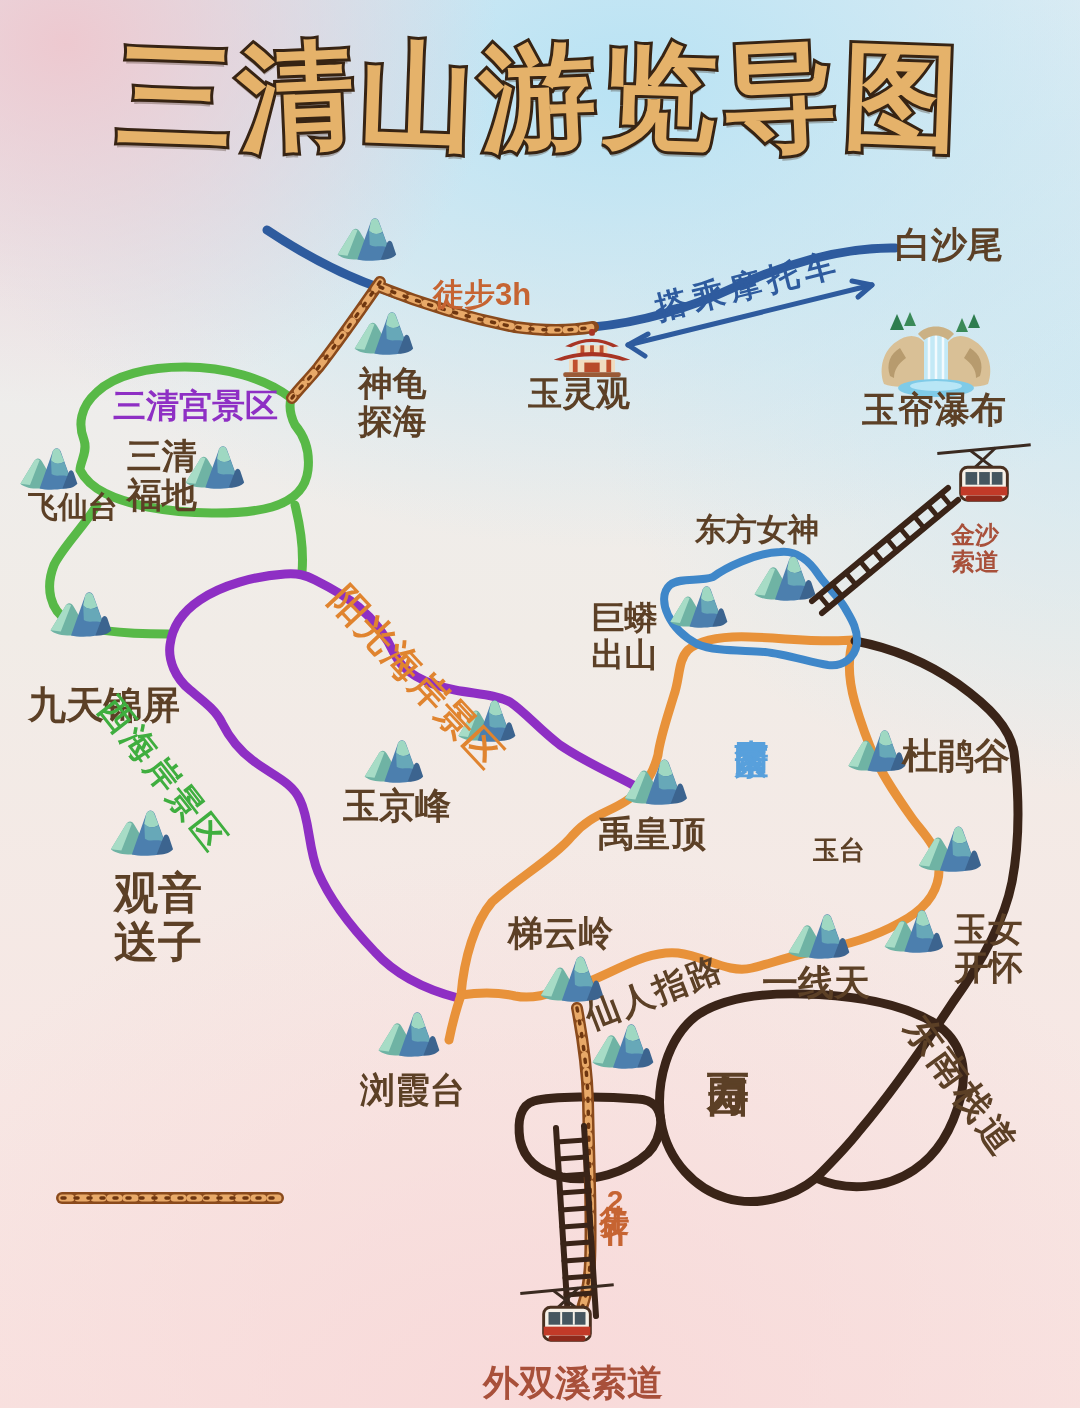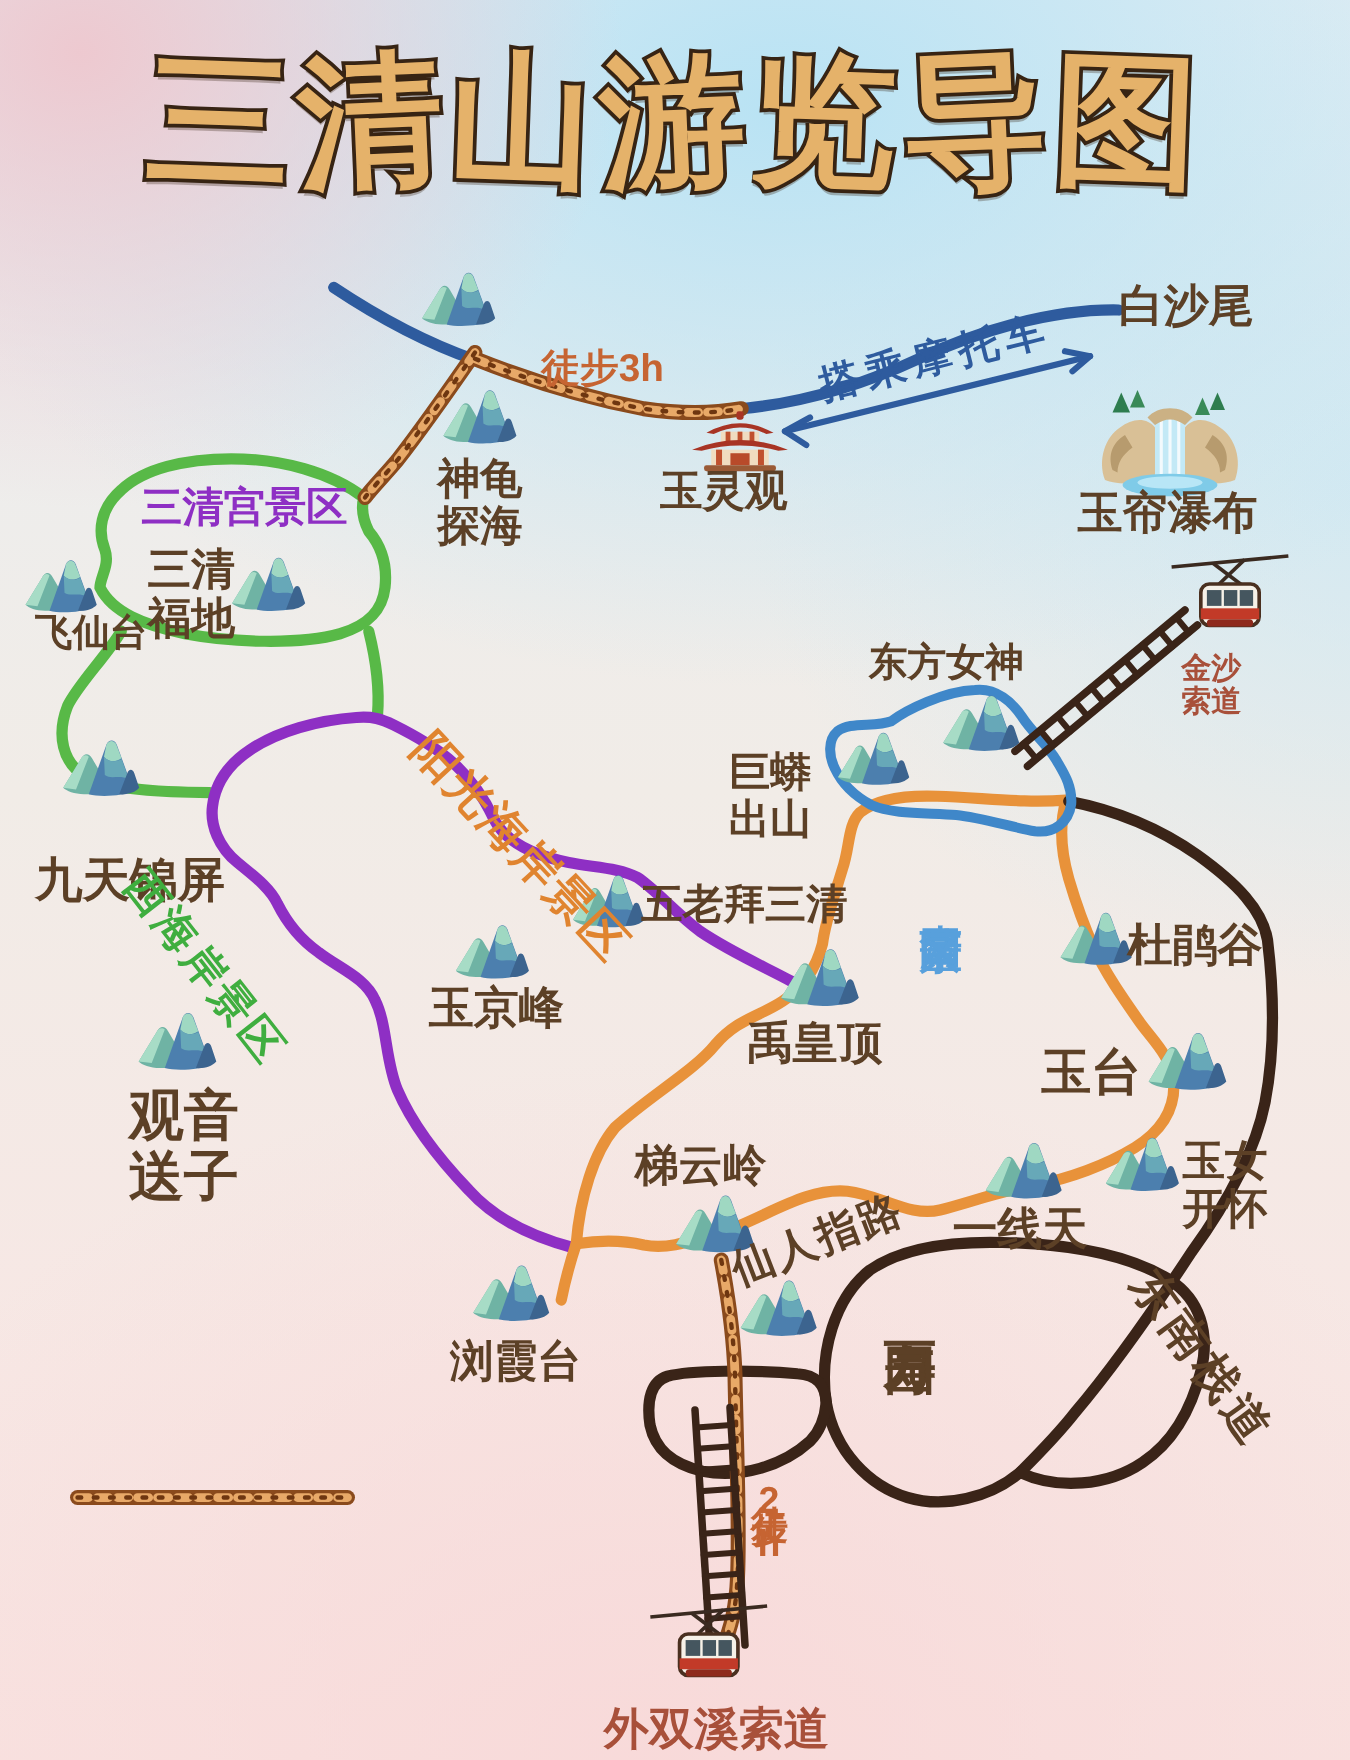--- a/index.html
+++ b/index.html
@@ -8,21 +8,21 @@
     font-family:"Liberation Sans", sans-serif;
     background:
       radial-gradient(ellipse 620px 520px at 6% 3%, rgba(238,199,206,.95), rgba(238,199,206,0) 70%),
       radial-gradient(ellipse 950px 620px at 58% 6%, rgba(182,226,244,.95), rgba(182,226,244,0) 75%),
       radial-gradient(ellipse 700px 560px at 102% 28%, rgba(202,232,244,.75), rgba(202,232,244,0) 72%),
       radial-gradient(ellipse 900px 700px at 50% 100%, rgba(248,216,216,.85), rgba(248,216,216,0) 80%),
       linear-gradient(180deg,#e9eff3 0%,#f1ece7 45%,#f7e7e4 78%,#f8e2e0 100%);
   }
   svg.map{position:absolute;left:0;top:0;}
   .lbl{position:absolute; font-weight:900; color:#5c4026; white-space:nowrap; line-height:1.12;}
-  .w2{white-space:normal; width:2.25em; text-align:left;}
+  .w2{white-space:normal; width:2.25em; text-align:right;}
   .vert{writing-mode:vertical-rl; text-orientation:upright; letter-spacing:2px;}
   .map-title{
     position:absolute; top:20px; left:0; width:100%; text-align:center;
     font-size:116px; font-weight:900; color:#e5b26a; letter-spacing:5px;
     -webkit-text-stroke:6px #372414; paint-order:stroke fill;
     text-shadow:0 5px 0 rgba(55,36,20,.30);
   }
   .map-title span{display:inline-block;}
 </style>
 </head>
@@ -204,29 +204,28 @@
   <div class="lbl w2" style="left:350px;top:364px;font-size:34px">神龟探海</div>
   <div class="lbl" style="left:528px;top:374px;font-size:34px">玉灵观</div>
   <div class="lbl" style="left:862px;top:390px;font-size:36px">玉帘瀑布</div>
   <div class="lbl w2" style="left:945px;top:522px;font-size:24px;color:#a8503a">金沙索道</div>
   <div class="lbl" style="left:113px;top:388px;font-size:33px;color:#8e2fc4">三清宫景区</div>
   <div class="lbl w2" style="left:118px;top:436px;font-size:35px">三清福地</div>
   <div class="lbl" style="left:28px;top:490px;font-size:30px">飞仙台</div>
   <div class="lbl" style="left:28px;top:684px;font-size:38px">九天锦屏</div>
   <div class="lbl" style="left:695px;top:513px;font-size:31px">东方女神</div>
   <div class="lbl w2" style="left:583px;top:600px;font-size:33px">巨蟒出山</div>
-  <div class="lbl" style="left:513px;top:705px;font-size:33px">五老拜三清</div>
   <div class="lbl" style="left:343px;top:786px;font-size:36px">玉京峰</div>
   <div class="lbl" style="left:122px;top:690px;font-size:34px;color:#3fae3f;transform:rotate(52deg);transform-origin:left top;letter-spacing:3px">西海岸景区</div>
   <div class="lbl" style="left:352px;top:578px;font-size:37px;color:#e0842f;transform:rotate(47deg);transform-origin:left top;letter-spacing:2px">阳光海岸景区</div>
   <div class="lbl vert" style="left:733px;top:712px;font-size:34px;color:#58a0dc">南清园景区</div>
   <div class="lbl w2" style="left:103px;top:868px;font-size:44px">观音送子</div>
   <div class="lbl" style="left:598px;top:814px;font-size:36px">禹皇顶</div>
   <div class="lbl" style="left:902px;top:736px;font-size:36px">杜鹃谷</div>
-  <div class="lbl" style="left:833px;top:836px;font-size:40px">玉台</div>
+  <div class="lbl" style="left:813px;top:836px;font-size:26px">玉台</div>
   <div class="lbl" style="left:508px;top:913px;font-size:35px">梯云岭</div>
   <div class="lbl" style="left:580px;top:1000px;font-size:34px;transform:rotate(-21deg);transform-origin:left top;letter-spacing:2px">仙人指路</div>
   <div class="lbl" style="left:762px;top:963px;font-size:36px">一线天</div>
   <div class="lbl w2" style="left:946px;top:910px;font-size:34px">玉女开怀</div>
   <div class="lbl" style="left:360px;top:1070px;font-size:35px">浏霞台</div>
   <div class="lbl" style="left:930px;top:1008px;font-size:37px;transform:rotate(54deg);transform-origin:left top;letter-spacing:4px">东南栈道</div>
   <div class="lbl vert" style="left:705px;top:1040px;font-size:42px">万寿园</div>
   <div class="lbl vert" style="left:598px;top:1180px;font-size:30px;color:#c66432">徒步2h</div>
   <div class="lbl" style="left:483px;top:1363px;font-size:36px;color:#a8503a">外双溪索道</div>
 

